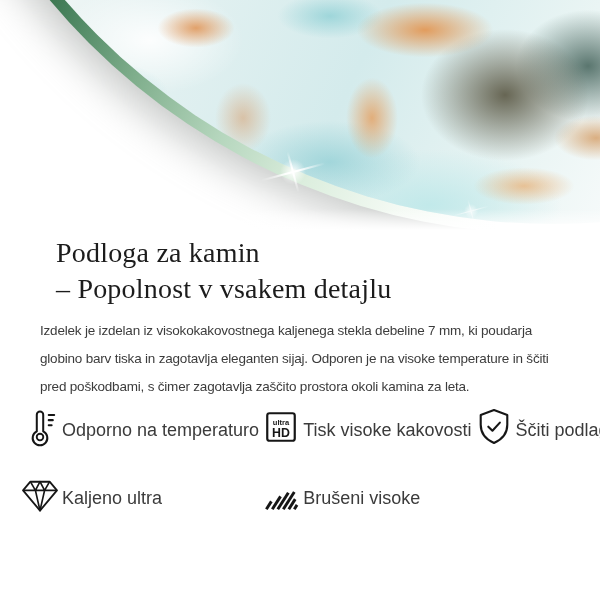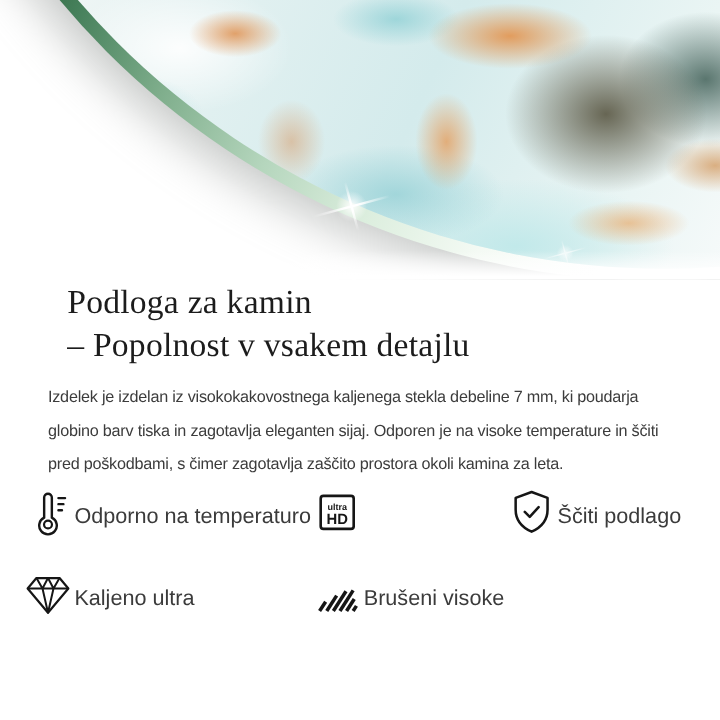--- a/index.html
+++ b/index.html
@@ -101,20 +101,21 @@
     </div>
 
     <div class="feature">
       <span class="ficon">
         <svg viewBox="0 0 48 48" fill="none">
           <rect x="9" y="9" width="30" height="30" rx="2.5" stroke="#161616" stroke-width="2.4"></rect>
           <text x="24" y="21.5" text-anchor="middle" font-size="8.2" font-weight="600" fill="#161616" font-family="Liberation Sans, DejaVu Sans, sans-serif">ultra</text>
           <text x="24" y="34.5" text-anchor="middle" font-size="13.5" font-weight="800" fill="#161616" font-family="Liberation Sans, DejaVu Sans, sans-serif">HD</text>
         </svg>
       </span>
+      <span class="flabel">Tisk visoke kakovosti</span>
     </div>
 
     <div class="feature">
       <span class="ficon">
         <svg viewBox="0 0 48 48" fill="none">
           <path d="M24 5.5 L38.5 10.8 V21.5 C38.5 30.8 32.6 37.6 24 41.5 C15.4 37.6 9.5 30.8 9.5 21.5 V10.8 Z" stroke="#161616" stroke-width="2.3" stroke-linejoin="round"></path>
           <path d="M17.8 23.6 L22.3 28 L30.4 19.2" stroke="#161616" stroke-width="2.3" stroke-linecap="round" stroke-linejoin="round"></path>
         </svg>
       </span>
       <span class="flabel">Ščiti podlago</span>

